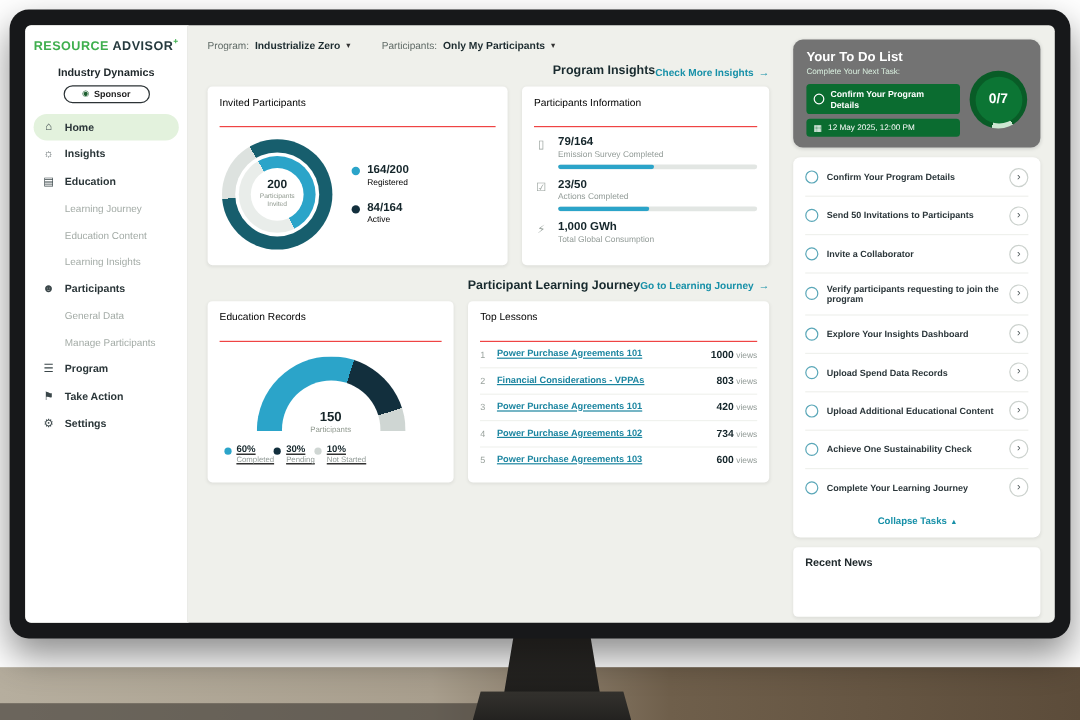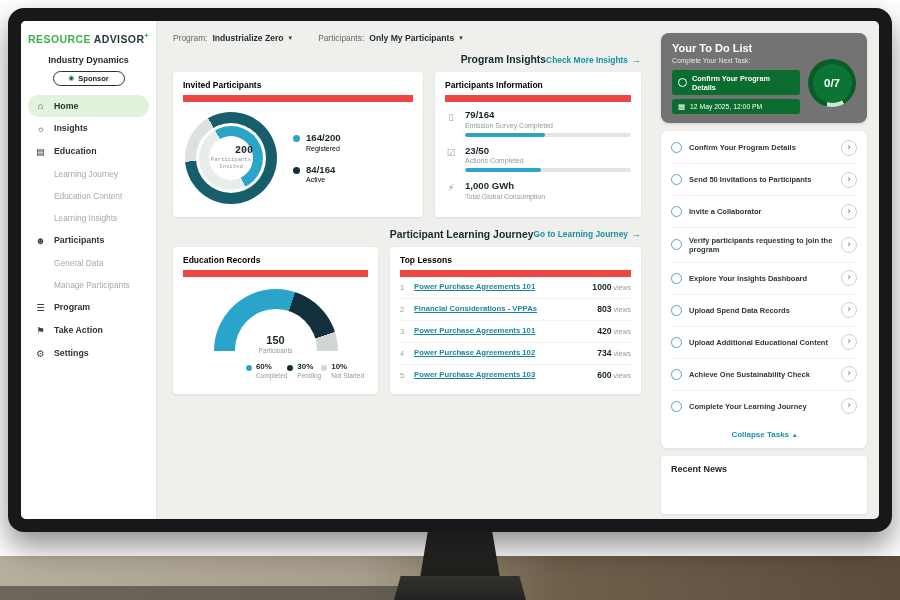--- a/index.html
+++ b/index.html
@@ -45,35 +45,35 @@
   .f-value{font-size:8.6px;font-weight:700;color:#1d2c30;}
   .f-caret{font-size:7px;color:#333;}
   .section-row{display:flex;align-items:center;justify-content:flex-end;margin:4px 0 7px;}
   .section-title{font-size:10.4px;font-weight:700;color:#182a2e;}
   .section-link{display:flex;align-items:center;gap:4px;font-size:8.4px;font-weight:700;
     color:#1790a8;cursor:pointer;text-decoration:none;}
   .section-link .arrow{font-size:9px;}
   .cards-row{display:flex;gap:12px;align-items:stretch;}
   .card{background:#fff;border-radius:4px;box-shadow:0 1px 3px rgba(20,30,25,.08);
     padding:8px 10px;box-sizing:border-box;}
-  .card-title{font-size:8.5px;font-weight:700;color:#28343
-
-8;padding-bottom:5px;border-bottom:7px solid #ef4444;}
+  .card-title{font-size:8.5px;font-weight:400;color:#28343
+
+8;padding-bottom:15px;border-bottom:1px solid #ef4444;}
   .card-invited{width:250px;}
   .card-info{width:206px;}
   .card-edu{width:206px;}
   .card-lessons{width:252px;}
   
   .donut-body{display:flex;align-items:center;gap:16px;padding:10px 0 4px 2px;}
   .donut{position:relative;width:92px;height:92px;}
   .donut-outer{position:absolute;inset:0;border-radius:50%;}
   .donut-gap{position:absolute;inset:11px;background:#fff;border-radius:50%;}
   .donut-inner{position:absolute;inset:14px;border-radius:50%;}
   .donut-hole{position:absolute;inset:24px;background:#fff;border-radius:50%;display:flex;
-    flex-direction:column;align-items:flex-end;justify-content:center;text-align:center;font-family:Liberation Mono, monospace;}
+    flex-direction:column;align-items:center;justify-content:center;text-align:center;}
   .donut-num{font-size:10px;font-weight:700;color:#17262a;line-height:1;}
   .donut-cap{font-size:5.6px;color:#90998f;line-height:1.15;margin-top:1px;}
   .donut-legend{display:flex;flex-direction:column;gap:13px;}
   .leg-item{display:flex;align-items:flex-start;gap:6px;}
   .dot{width:7px;height:7px;border-radius:50%;margin-top:2px;}
   .dot-registered{background:#2ba4c9;}
   .dot-active{background:#122f3d;}
   .leg-val{display:block;font-size:9.6px;font-weight:700;color:#15262b;line-height:1.1;}
   .leg-cap{display:block;font-size:7px;color:#92
 9b97;margin-top:1px;}
@@ -87,21 +87,21 @@
   .pbar{height:4px;background:#e2e6e3;border-radius:2px;margin-top:4px;overflow:hidden;}
   .pfill{height:100%;background:#2ba4c9;border-radius:2px;}
   
   .gauge-wrap{position:relative;width:124px;height:64px;margin:12px auto 0;overflow:hidden;}
   .gauge{position:absolute;left:0;top:0;width:124px;height:124px;border-radius:50%;}
   .gauge-hole{position:absolute;left:50%;top:20px;transform:translateX(-50%);width:82px;height:82px;
     border-radius:50%;background:#fff;}
   .gauge-text{position:absolute;left:0;right:0;bottom:-1px;text-align:center;}
   .gauge-num{display:block;font-size:11px;font-weight:700;color:#17262a;line-height:1;}
   .gauge-cap{display:block;font-size:6.5px;color:#90998f;margin-top:1px;}
-  .gauge-legend{display:flex;justify-content:flex-end;padding:10px 4px 0;}
+  .gauge-legend{display:flex;justify-content:flex-start;padding:10px 4px 0;text-decoration:underline;}
   .gl-item{display:flex;gap:4px;align-items:flex-start;}
   .gl-item .dot{width:6px;height:6px;}
   .dot-completed{background:#2ba4c9;}
   .dot-pending{background:#122f3d;}
   .dot-notstarted{background:#cfd6d3;}
   .gl-val{display:block;font-size:8px;font-weight:700;color:#15262b;line-height:1.1;}
   .gl-cap{display:block;font-size:6.5px;color:#929b97;margin-top:1px;}
   
   .lesson-row{display:flex;align-items:center;gap:7px;padding:5.5px 0;}
   .lesson-row + .lesson-row{border-top:1px solid #f0f2ee;}

